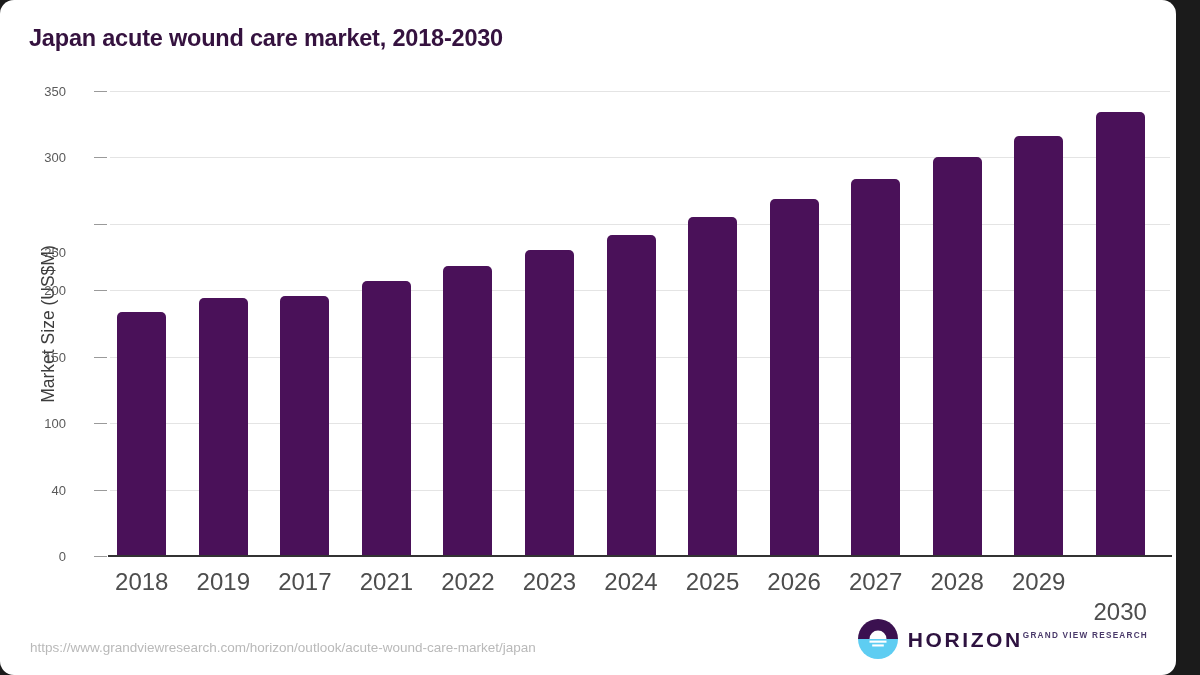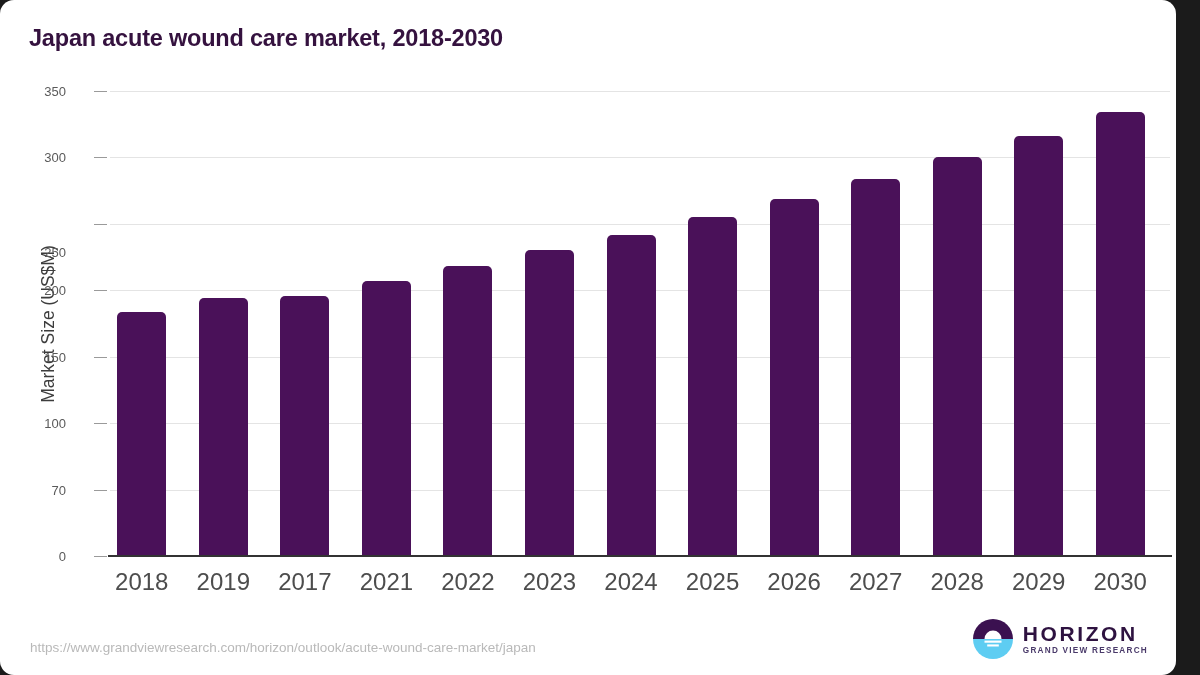--- a/index.html
+++ b/index.html
@@ -109,21 +109,21 @@
   #brand-logo {
     position: absolute;
     right: 28px;
     top: 618px;
     height: 42px;
     display: flex;
     align-items: center;
     gap: 10px;
   }
   #brand-mark { width: 40px; height: 40px; display: block; }
-  #brand-text { display: flex; flex-direction: column; justify-content: center; line-height: 1; }
+  #brand-text { display: flex; flex-direction: row; justify-content: center; line-height: 1; }
   #brand-name {
     font-size: 21px;
     font-weight: bold;
     color: #2e1240;
     letter-spacing: 2.6px;
   }
   #brand-tagline {
     font-size: 8.2px;
     font-weight: bold;
     color: #4a3a6a;
@@ -146,21 +146,21 @@
         <div class="gridline" style="top: 332.143px;"></div>
         <div class="gridline" style="top: 265.714px;"></div>
         <div class="gridline" style="top: 199.286px;"></div>
         <div class="gridline" style="top: 132.857px;"></div>
         <div class="gridline" style="top: 66.4286px;"></div>
         <div class="gridline" style="top: 0px;"></div>
       </div>
     <div id="yticks">
         <div class="ytick-label" style="top: 465px;">0</div>
         <div class="ytick-dash" style="top: 465px;"></div>
-        <div class="ytick-label" style="top: 398.571px;">70</div>
+        <div class="ytick-label" style="top: 398.571px;">40</div>
         <div class="ytick-dash" style="top: 398.571px;"></div>
         <div class="ytick-label" style="top: 332.143px;">100</div>
         <div class="ytick-dash" style="top: 332.143px;"></div>
         <div class="ytick-label" style="top: 265.714px;">150</div>
         <div class="ytick-dash" style="top: 265.714px;"></div>
         <div class="ytick-label" style="top: 199.286px;">200</div>
         <div class="ytick-dash" style="top: 199.286px;"></div>
         <div class="ytick-label" style="top: 132.857px; margin-top: 28px;">250</div>
         <div class="ytick-dash" style="top: 132.857px;"></div>
         <div class="ytick-label" style="top: 66.4286px;">300</div>
@@ -192,21 +192,21 @@
       <div class="xtick-label" style="left: 304.846px;">2017</div>
       <div class="xtick-label" style="left: 386.385px;">2021</div>
       <div class="xtick-label" style="left: 467.923px;">2022</div>
       <div class="xtick-label" style="left: 549.462px;">2023</div>
       <div class="xtick-label" style="left: 631px;">2024</div>
       <div class="xtick-label" style="left: 712.538px;">2025</div>
       <div class="xtick-label" style="left: 794.077px;">2026</div>
       <div class="xtick-label" style="left: 875.615px;">2027</div>
       <div class="xtick-label" style="left: 957.154px;">2028</div>
       <div class="xtick-label" style="left: 1038.69px;">2029</div>
-      <div class="xtick-label" style="left: 1120.23px;">2030</div>
+      <div class="xtick-label" style="left: 1120.23px; margin-top: 30px;">2030</div>
     </div>
 
   <div id="source-url">https://www.grandviewresearch.com/horizon/outlook/acute-wound-care-market/japan</div>
 
   <div id="brand-logo">
     <svg id="brand-mark" viewBox="0 0 40 40">
       <path d="M0 20 A20 20 0 0 1 40 20 Z" fill="#3b1150"></path>
       <path d="M0 20 A20 20 0 0 0 40 20 Z" fill="#5ecdf2"></path>
       <path d="M11.5 20 A8.5 8.5 0 0 1 28.5 20 Z" fill="#ffffff"></path>
       <rect x="11.5" y="21.6" width="17" height="2.1" fill="#ffffff"></rect>

